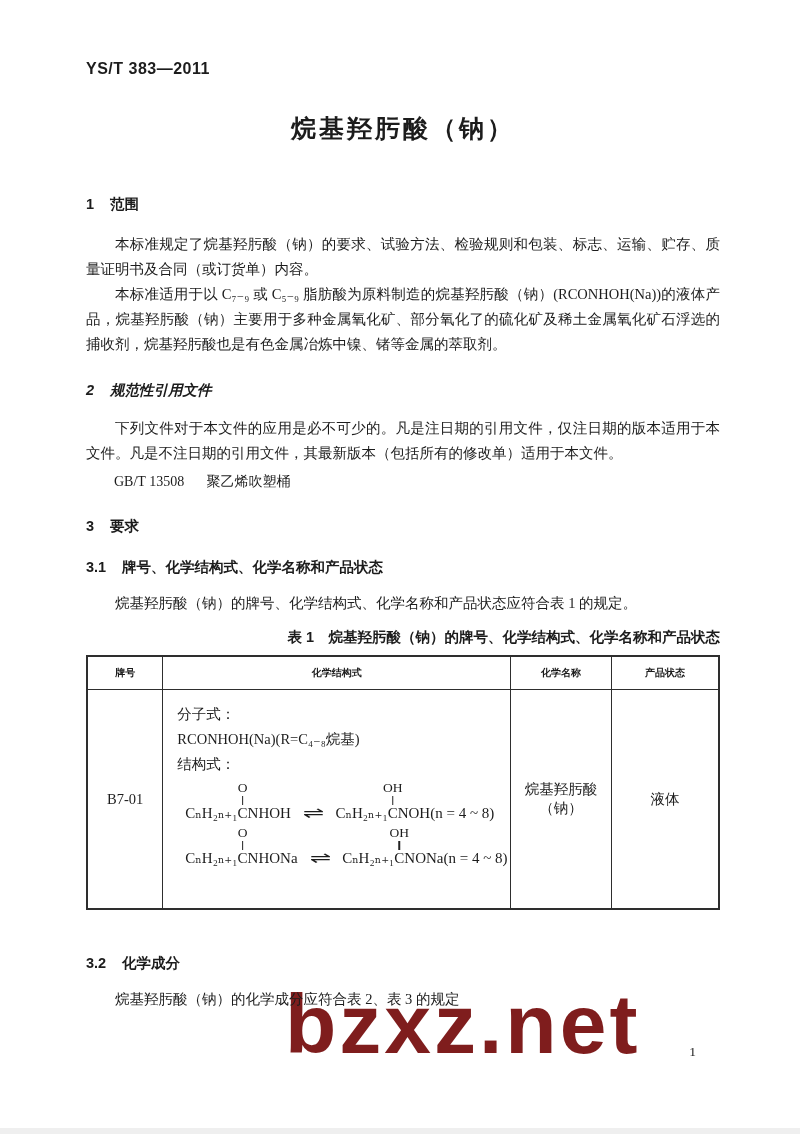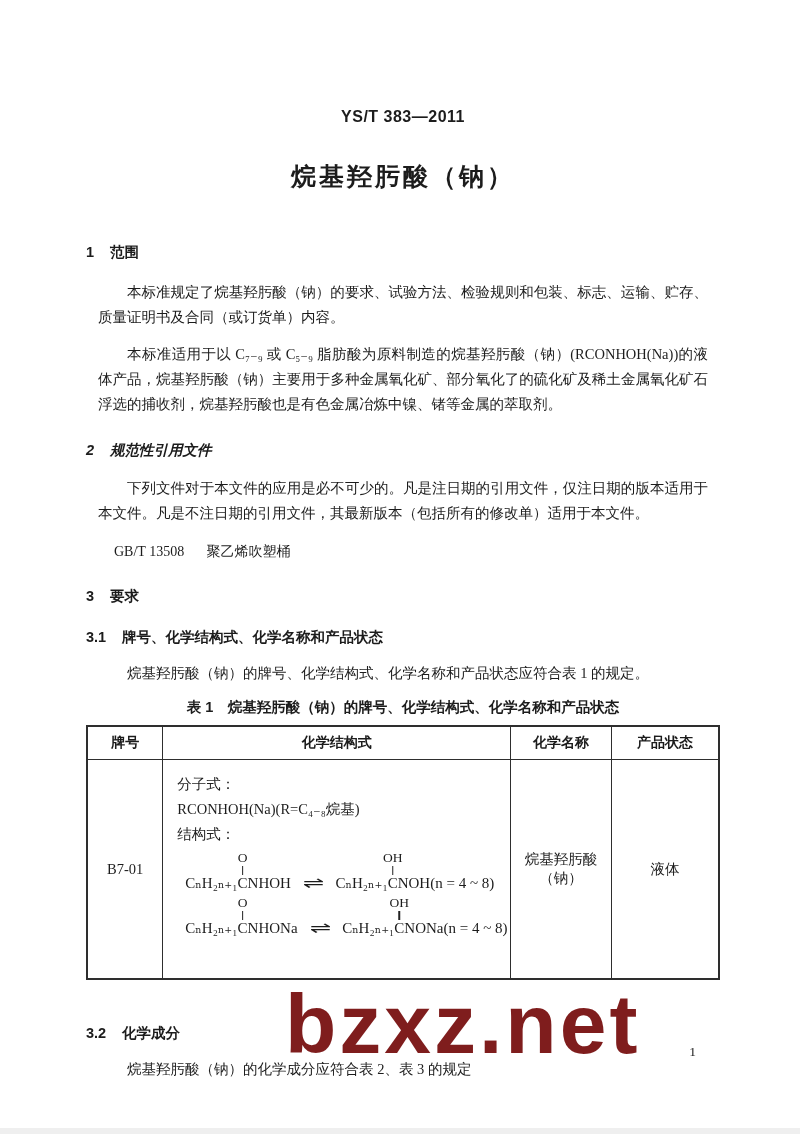--- a/index.html
+++ b/index.html
@@ -15,22 +15,22 @@
     overflow: hidden;
     color: #1c1c1c;
     font-family: "Liberation Serif", "DejaVu Serif", serif;
   }
   .content {
     position: relative;
     z-index: 1;
     padding: 0 80px 0 86px;
   }
   .doc-number {
-    margin-top: 108px;
-    text-align: center;
+    margin-top: 60px;
+    text-align: left;
     font-family: "Liberation Sans", "DejaVu Sans", sans-serif;
     font-weight: bold;
     font-size: 16px;
     letter-spacing: 0.5px;
   }
   .doc-title {
     margin-top: 34px;
     text-align: center;
     font-family: "Liberation Sans", "DejaVu Sans", sans-serif;
     font-weight: bold;
@@ -47,55 +47,55 @@
   .h1-scope      { margin-top: 50px; }
   .h2-refs       { margin-top: 24px; font-style: italic; }
   .h3-req        { margin-top: 22px; }
   .h31           { margin-top: 22px; }
   .h32           { margin-top: 44px; }
   .para {
     font-size: 14.5px;
     line-height: 25px;
     text-align: justify;
     text-indent: 2em;
-    margin: 12px;
+    margin: 0;
   }
   .p-scope-1 { margin-top: 18px; }
   .p-scope-2 { margin-top: 0; }
   .p-refs    { margin-top: 16px; }
   .p-31      { margin-top: 14px; }
   .p-32      { margin-top: 14px; }
   .ref-item {
     font-size: 14px;
     line-height: 27px;
     padding-left: 2em;
   }
   .ref-list { margin-top: 2px; }
   .ref-title { margin-left: 1.6em; }
   .table-caption {
     margin-top: 12px;
-    text-align: center;
+    text-align: right;
     font-family: "Liberation Sans", "DejaVu Sans", sans-serif;
     font-weight: bold;
     font-size: 14.5px;
   }
   table.t1 {
     margin-top: 8px;
     width: 100%;
     border-collapse: collapse;
     table-layout: fixed;
     border: 2px solid #2e2e2e;
   }
   table.t1 th, table.t1 td {
     border: 1px solid #2e2e2e;
   }
   table.t1 th {
     font-family: "Liberation Sans", "DejaVu Sans", sans-serif;
     font-weight: bold;
-    font-size: 14px;
+    font-size: 10px;
     height: 30px;
     text-align: center;
     vertical-align: middle;
   }
   .col-brand { width: 12%; }
   .col-structure { width: 55%; }
   .col-name { width: 16%; }
   .col-state { width: 17%; }
   td.c-center {
     text-align: center;

